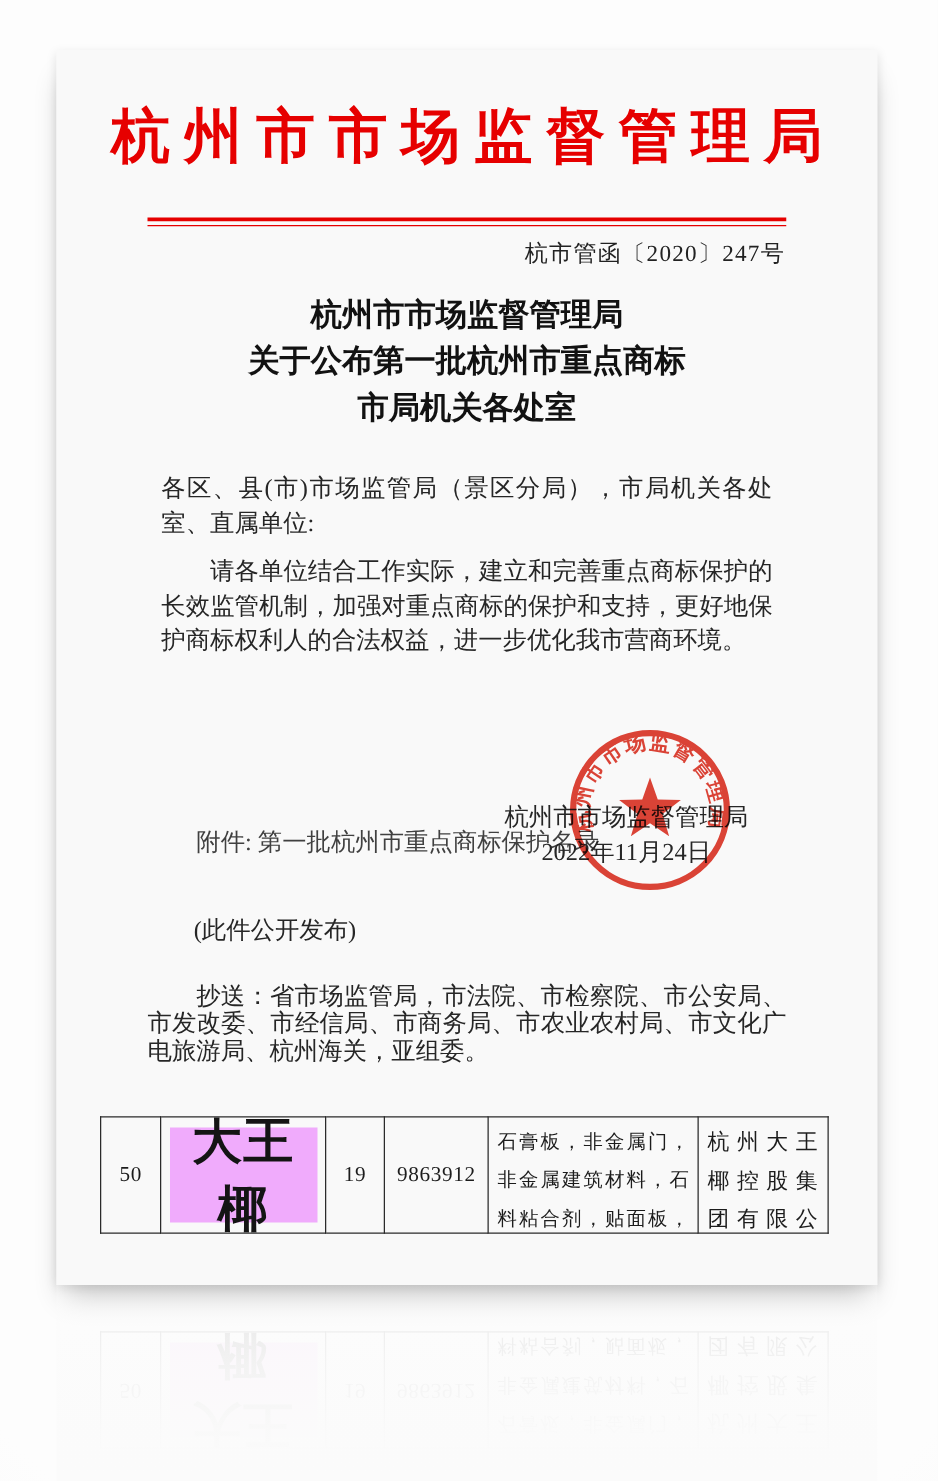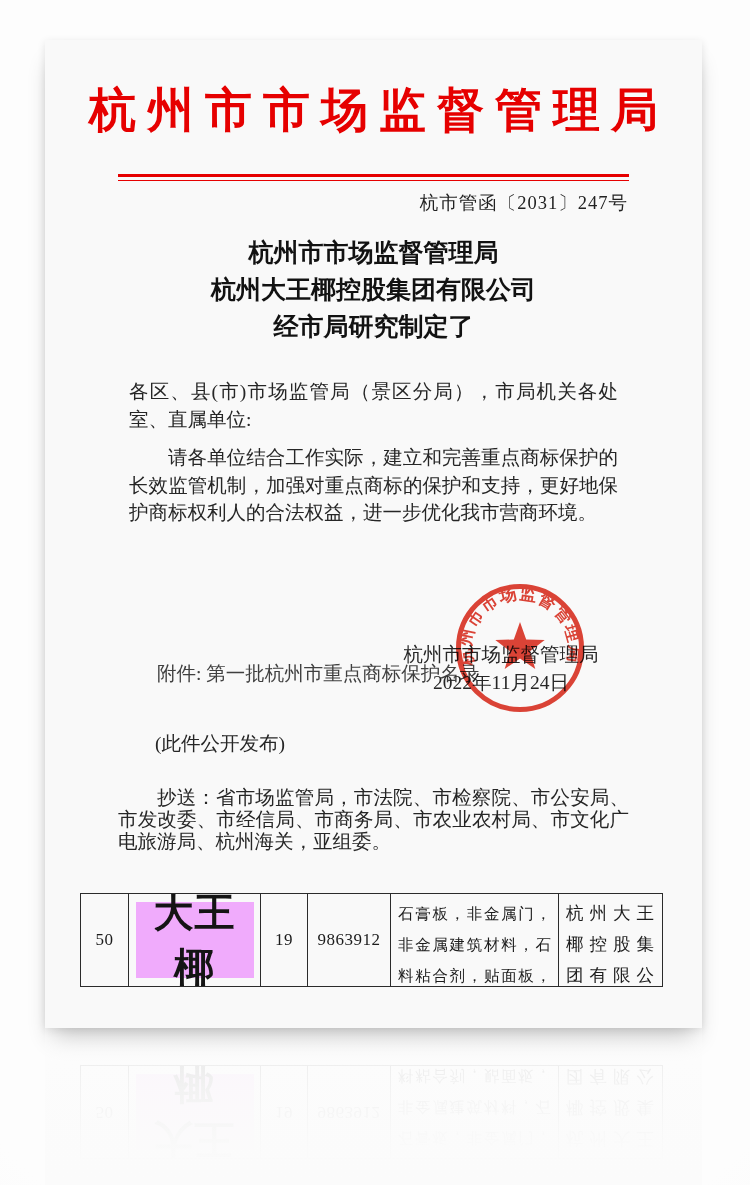--- a/index.html
+++ b/index.html
@@ -104,26 +104,26 @@
 <body>
 
 <div class="stage">
 
   <div class="page">
 
     <div class="red-header">杭州市市场监督管理局</div>
 
     <div class="red-rule"></div>
 
-    <div class="doc-number">杭市管函〔2031〕247号</div>
+    <div class="doc-number">杭市管函〔2020〕247号</div>
 
     <div class="doc-title">
       <div>杭州市市场监督管理局</div>
-      <div>杭州大王椰控股集团有限公司</div>
-      <div>经市局研究制定了</div>
+      <div>关于公布第一批杭州市重点商标</div>
+      <div>市局机关各处室</div>
     </div>
 
     <div class="body-text">
       <p>各区、县(市)市场监管局（景区分局），市局机关各处室、直属单位:</p>
       <p class="indent">请各单位结合工作实际，建立和完善重点商标保护的长效监管机制，加强对重点商标的保护和支持，更好地保护商标权利人的合法权益，进一步优化我市营商环境。</p>
     </div>
 
     <div class="attachment">附件: 第一批杭州市重点商标保护名录</div>
 
     <div class="signature">

